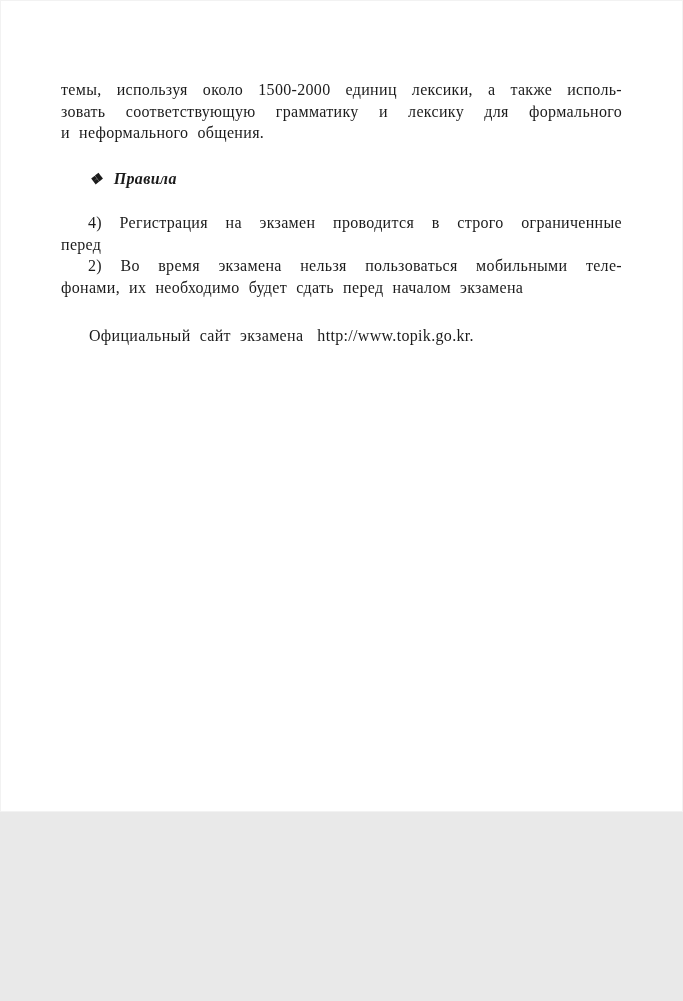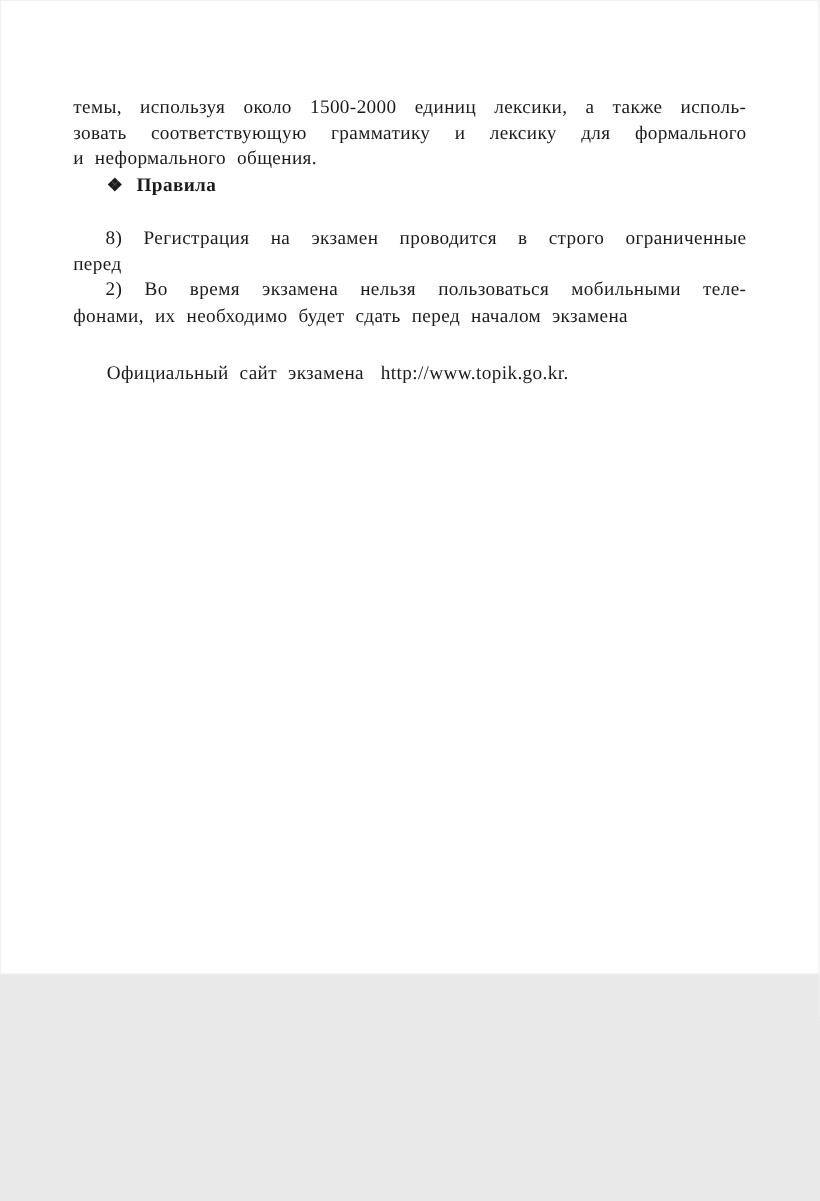--- a/index.html
+++ b/index.html
@@ -28,25 +28,27 @@
     white-space: normal;
   }
   .just {
     text-align: justify;
     text-align-last: justify;
   }
   .indent {
     text-indent: 27px;
   }
   .heading {
+    margin-top: 24px;
     padding-left: 28px;
     font-size: 16px;
     line-height: 21.5px;
     font-weight: bold;
     letter-spacing: 0.02em;
+    font-style: italic;
   }
   .bullet {
     display: inline-block;
     margin-right: 11px;
     font-weight: bold;
     font-size: 15px;
   }
   .rules {
     margin-top: 22px;
   }
@@ -72,21 +74,21 @@
     <div class="line just">зовать соответствующую грамматику и лексику для формального</div>
     <div class="line">и неформального общения.</div>
   </div>
 
   <div class="heading">
     <span class="bullet">❖</span><span>Правила</span>
   </div>
 
   <div class="rules">
     <div class="rule">
-      <div class="line just indent">8) Регистрация на экзамен проводится в строго ограниченные</div>
+      <div class="line just indent">4) Регистрация на экзамен проводится в строго ограниченные</div>
       <div class="line">перед</div>
     </div>
     <div class="rule">
       <div class="line just indent">2) Во время экзамена нельзя пользоваться мобильными теле-</div>
       <div class="line">фонами, их необходимо будет сдать перед началом экзамена</div>
     </div>
   </div>
 
   <div class="footer-line">
     <span>Официальный сайт экзамена</span><span class="footer-url">http://www.topik.go.kr.</span>

